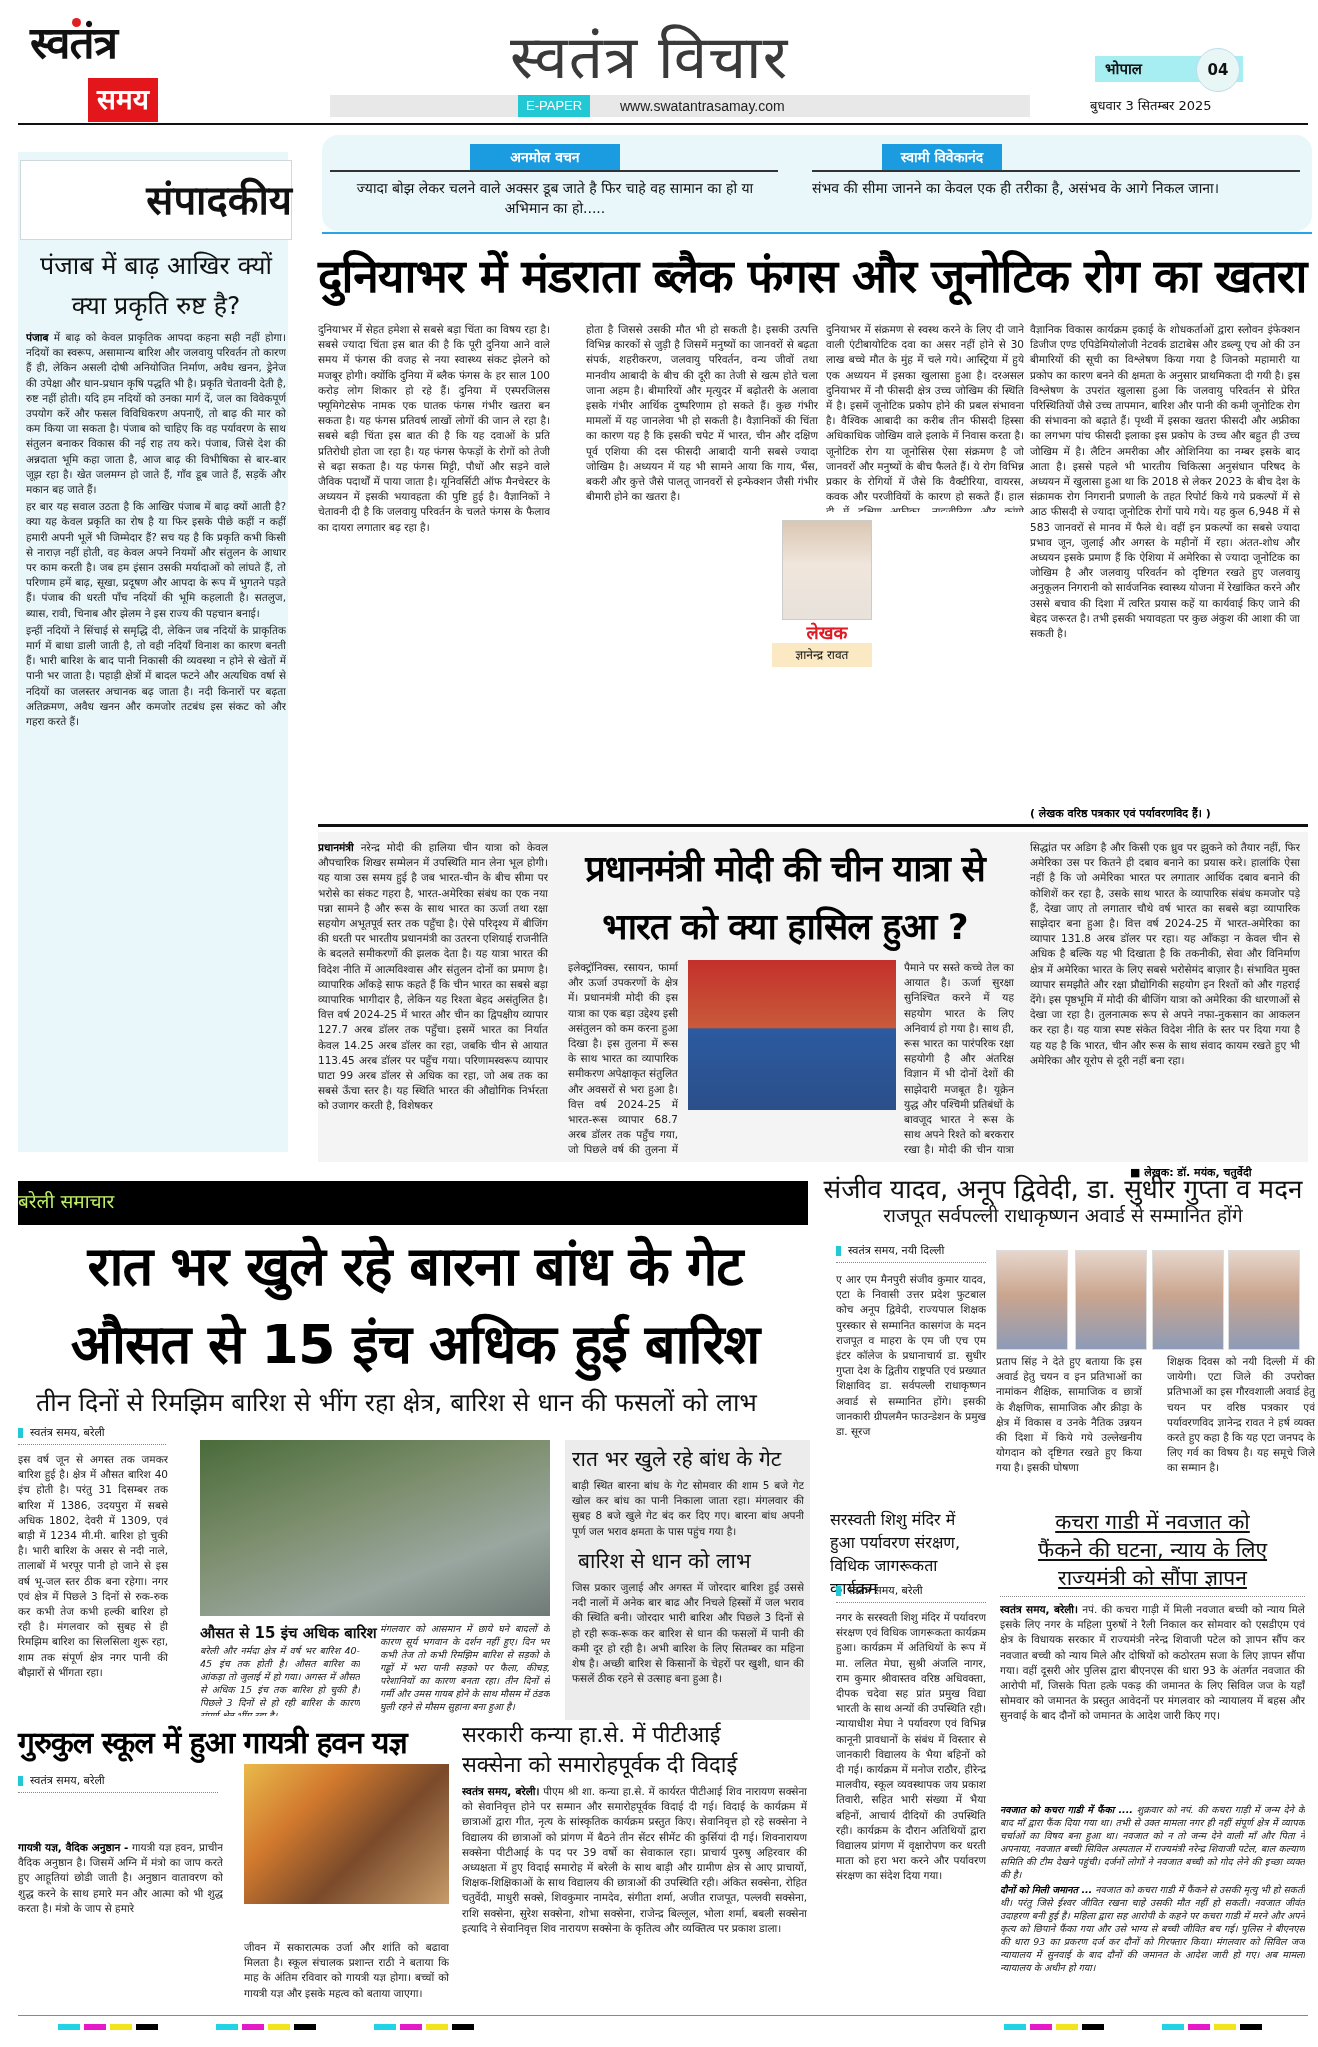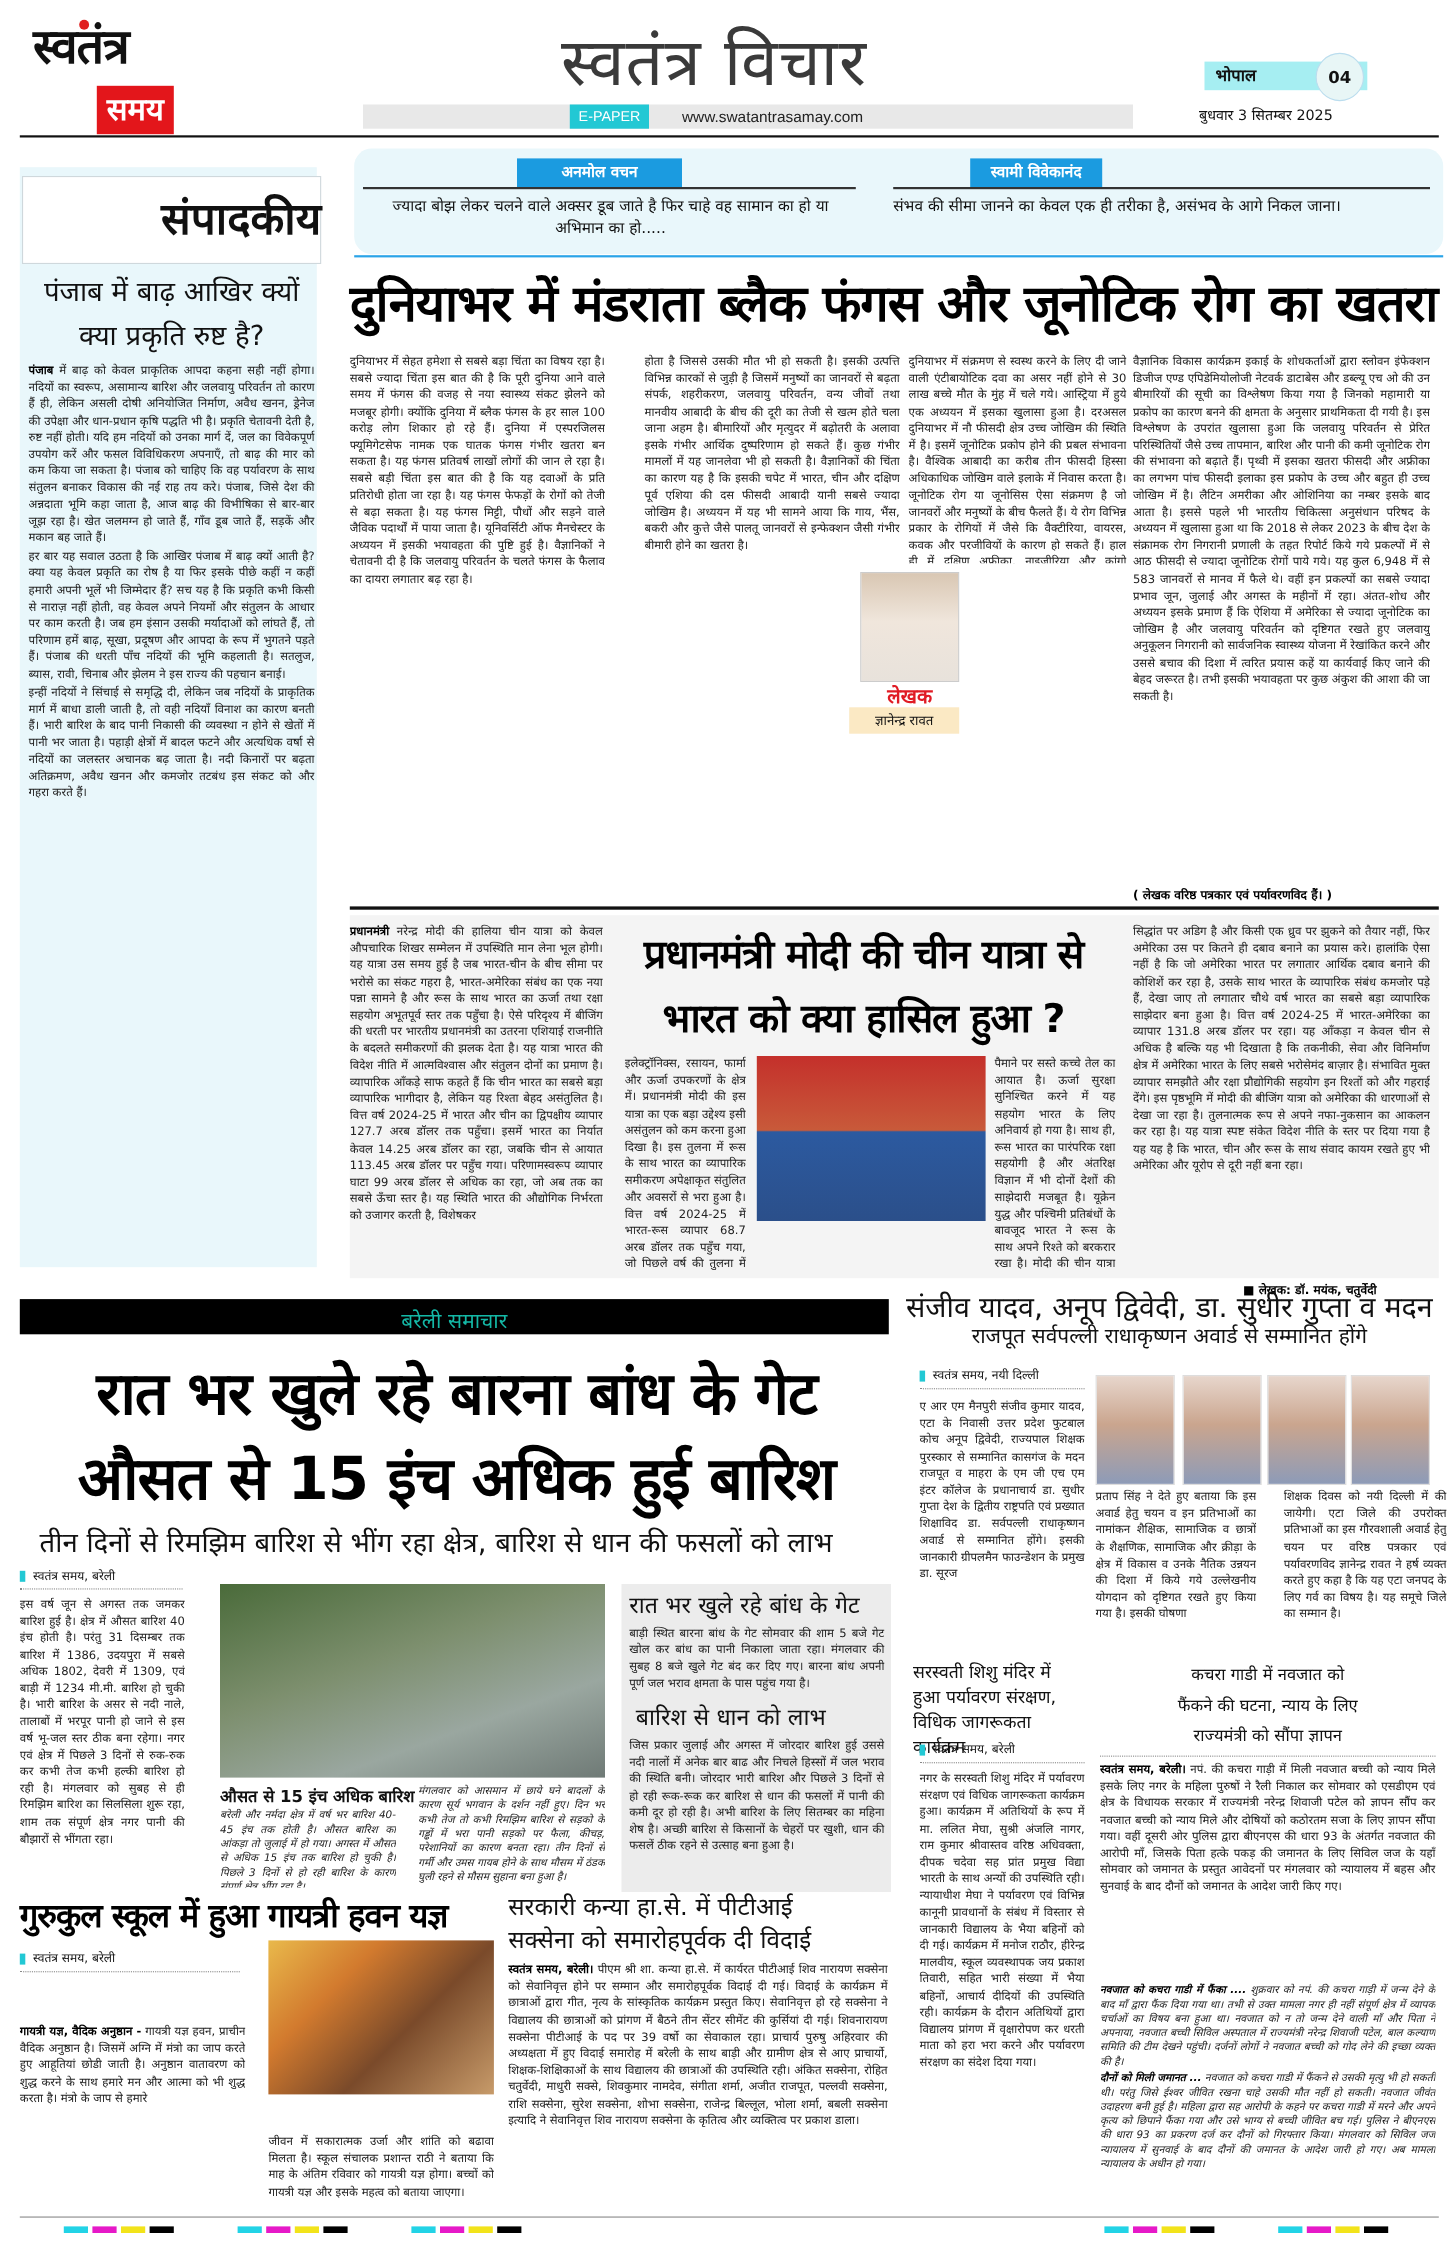--- a/index.html
+++ b/index.html
@@ -40,21 +40,21 @@
   .bighead { font-weight: bold; color: #000; white-space: nowrap; letter-spacing: -1px; }
   .author-photo { left: 782px; top: 520px; width: 90px; height: 100px; background: linear-gradient(180deg,#d9c7b3 0%,#f0e6dc 45%,#e8e2db 100%); border: 1px solid #ccc; }
   .author-label { left: 782px; top: 620px; width: 90px; text-align: center; font-size: 18px; color: #e01b24; font-weight: bold; }
   .author-name { left: 772px; top: 643px; width: 100px; height: 24px; background: #fbe9c4; text-align: center; font-size: 12px; line-height: 24px; }
   .credit { font-size: 11px; font-weight: bold; color: #000; }
 
   .hrule { height: 3px; background: #111; }
   .graybox { background: #f4f4f4; }
 
   
-  .band { left: 18px; top: 1181px; width: 790px; height: 32px; background: #000; color: #14b8a6; font-size: 19px; text-align: center; line-height: 40px; }
+  .band { left: 18px; top: 1181px; width: 790px; height: 44px; background: #000; color: #bef264; font-size: 19px; line-height: 40px; }
 
   .dateline { font-size: 11px; color: #111; padding-left: 12px; position: absolute; line-height: 14px; }
   .dateline::before { content: ""; position: absolute; left: 0; top: 2px; width: 5px; height: 10px; background: #22c8d4; }
   .dotrule { border-bottom: 1px dotted #888; height: 1px; }
 
   .photo { background: linear-gradient(160deg,#4a6b3a 0%,#7d8f6e 40%,#9aa7a0 70%,#6f7a76 100%); }
   .photo2 { background: linear-gradient(180deg,#c4302b 0%,#c85a3a 45%,#2c5aa0 46%,#2b4f8a 100%); }
   .photo3 { background: linear-gradient(135deg,#e9b94b 0%,#d27a2e 30%,#7a4a2a 60%,#c79b6a 100%); }
   .face { background: linear-gradient(180deg,#e7d6cc 0%,#caa58e 45%,#8d9bb8 100%); border: 1px solid #ddd; }
 
@@ -152,21 +152,21 @@
 <div class="abs face" style="left:1152px;top:1250px;width:72px;height:100px;"></div>
 <div class="abs face" style="left:1228px;top:1250px;width:72px;height:100px;"></div>
 <div class="abs txt" style="left:996px;top:1354px;width:146px;height:150px;">प्रताप सिंह ने देते हुए बताया कि इस अवार्ड हेतु चयन व इन प्रतिभाओं का नामांकन शैक्षिक, सामाजिक व छात्रों के शैक्षणिक, सामाजिक और क्रीड़ा के क्षेत्र में विकास व उनके नैतिक उन्नयन की दिशा में किये गये उल्लेखनीय योगदान को दृष्टिगत रखते हुए किया गया है। इसकी घोषणा</div>
 <div class="abs txt" style="left:1152px;top:1354px;width:148px;height:150px;margin-left:15px;">शिक्षक दिवस को नयी दिल्ली में की जायेगी। एटा जिले की उपरोक्त प्रतिभाओं का इस गौरवशाली अवार्ड हेतु चयन पर वरिष्ठ पत्रकार एवं पर्यावरणविद ज्ञानेन्द्र रावत ने हर्ष व्यक्त करते हुए कहा है कि यह एटा जनपद के लिए गर्व का विषय है। यह समूचे जिले का सम्मान है।</div>
 
 <div class="abs" style="left:830px;top:1508px;width:150px;font-size:16px;line-height:23px;">सरस्वती शिशु मंदिर में हुआ पर्यावरण संरक्षण, विधिक जागरूकता कार्यक्रम</div>
 <div class="dateline" style="left:836px;top:1584px;">स्वतंत्र समय, बरेली</div>
 <div class="abs dotrule" style="left:836px;top:1602px;width:150px;"></div>
 <div class="abs txt" style="left:836px;top:1610px;width:150px;height:400px;">नगर के सरस्वती शिशु मंदिर में पर्यावरण संरक्षण एवं विधिक जागरूकता कार्यक्रम हुआ। कार्यक्रम में अतिथियों के रूप में मा. ललित मेघा, सुश्री अंजलि नागर, राम कुमार श्रीवास्तव वरिष्ठ अधिवक्ता, दीपक चदेवा सह प्रांत प्रमुख विद्या भारती के साथ अन्यों की उपस्थिति रही। न्यायाधीश मेघा ने पर्यावरण एवं विभिन्न कानूनी प्रावधानों के संबंध में विस्तार से जानकारी विद्यालय के भैया बहिनों को दी गई। कार्यक्रम में मनोज राठौर, हीरेन्द्र मालवीय, स्कूल व्यवस्थापक जय प्रकाश तिवारी, सहित भारी संख्या में भैया बहिनों, आचार्य दीदियों की उपस्थिति रही। कार्यक्रम के दौरान अतिथियों द्वारा विद्यालय प्रांगण में वृक्षारोपण कर धरती माता को हरा भरा करने और पर्यावरण संरक्षण का संदेश दिया गया।</div>
 
-<div class="abs" style="left:1000px;top:1508px;width:305px;font-size:15px;line-height:28px;text-align:center;">
+<div class="abs" style="left:1000px;top:1508px;width:305px;font-size:21px;line-height:28px;text-align:center;text-decoration:underline;">
   <div>कचरा गाडी में नवजात को</div>
   <div>फैंकने की घटना, न्याय के लिए</div>
   <div>राज्यमंत्री को सौंपा ज्ञापन</div>
 </div>
 <div class="abs dotrule" style="left:1000px;top:1596px;width:305px;"></div>
 <div class="abs txt" style="left:1000px;top:1602px;width:305px;height:198px;">
   <b>स्वतंत्र समय, बरेली।</b> <span>नपं. की कचरा गाड़ी में मिली नवजात बच्ची को न्याय मिले इसके लिए नगर के महिला पुरुषों ने रैली निकाल कर सोमवार को एसडीएम एवं क्षेत्र के विधायक सरकार में राज्यमंत्री नरेन्द्र शिवाजी पटेल को ज्ञापन सौंप कर नवजात बच्ची को न्याय मिले और दोषियों को कठोरतम सजा के लिए ज्ञापन सौंपा गया। वहीं दूसरी ओर पुलिस द्वारा बीएनएस की धारा 93 के अंतर्गत नवजात की आरोपी माँ, जिसके पिता हत्के पकड़ की जमानत के लिए सिविल जज के यहाँ सोमवार को जमानत के प्रस्तुत आवेदनों पर मंगलवार को न्यायालय में बहस और सुनवाई के बाद दौनों को जमानत के आदेश जारी किए गए।</span>
 </div>
 <div class="abs txt it" style="left:1000px;top:1803px;width:305px;height:200px;font-size:9.5px;line-height:13px;">
   <p><b>नवजात को कचरा गाडी में फैंका ....</b> <span>शुक्रवार को नपं. की कचरा गाड़ी में जन्म देने के बाद माँ द्वारा फैंक दिया गया था। तभी से उक्त मामला नगर ही नहीं संपूर्ण क्षेत्र में व्यापक चर्चाओं का विषय बना हुआ था। नवजात को न तो जन्म देने वाली माँ और पिता ने अपनाया, नवजात बच्ची सिविल अस्पताल में राज्यमंत्री नरेन्द्र शिवाजी पटेल, बाल कल्याण समिति की टीम देखने पहुंची। दर्जनों लोगों ने नवजात बच्ची को गोद लेने की इच्छा व्यक्त की है।</span></p>

